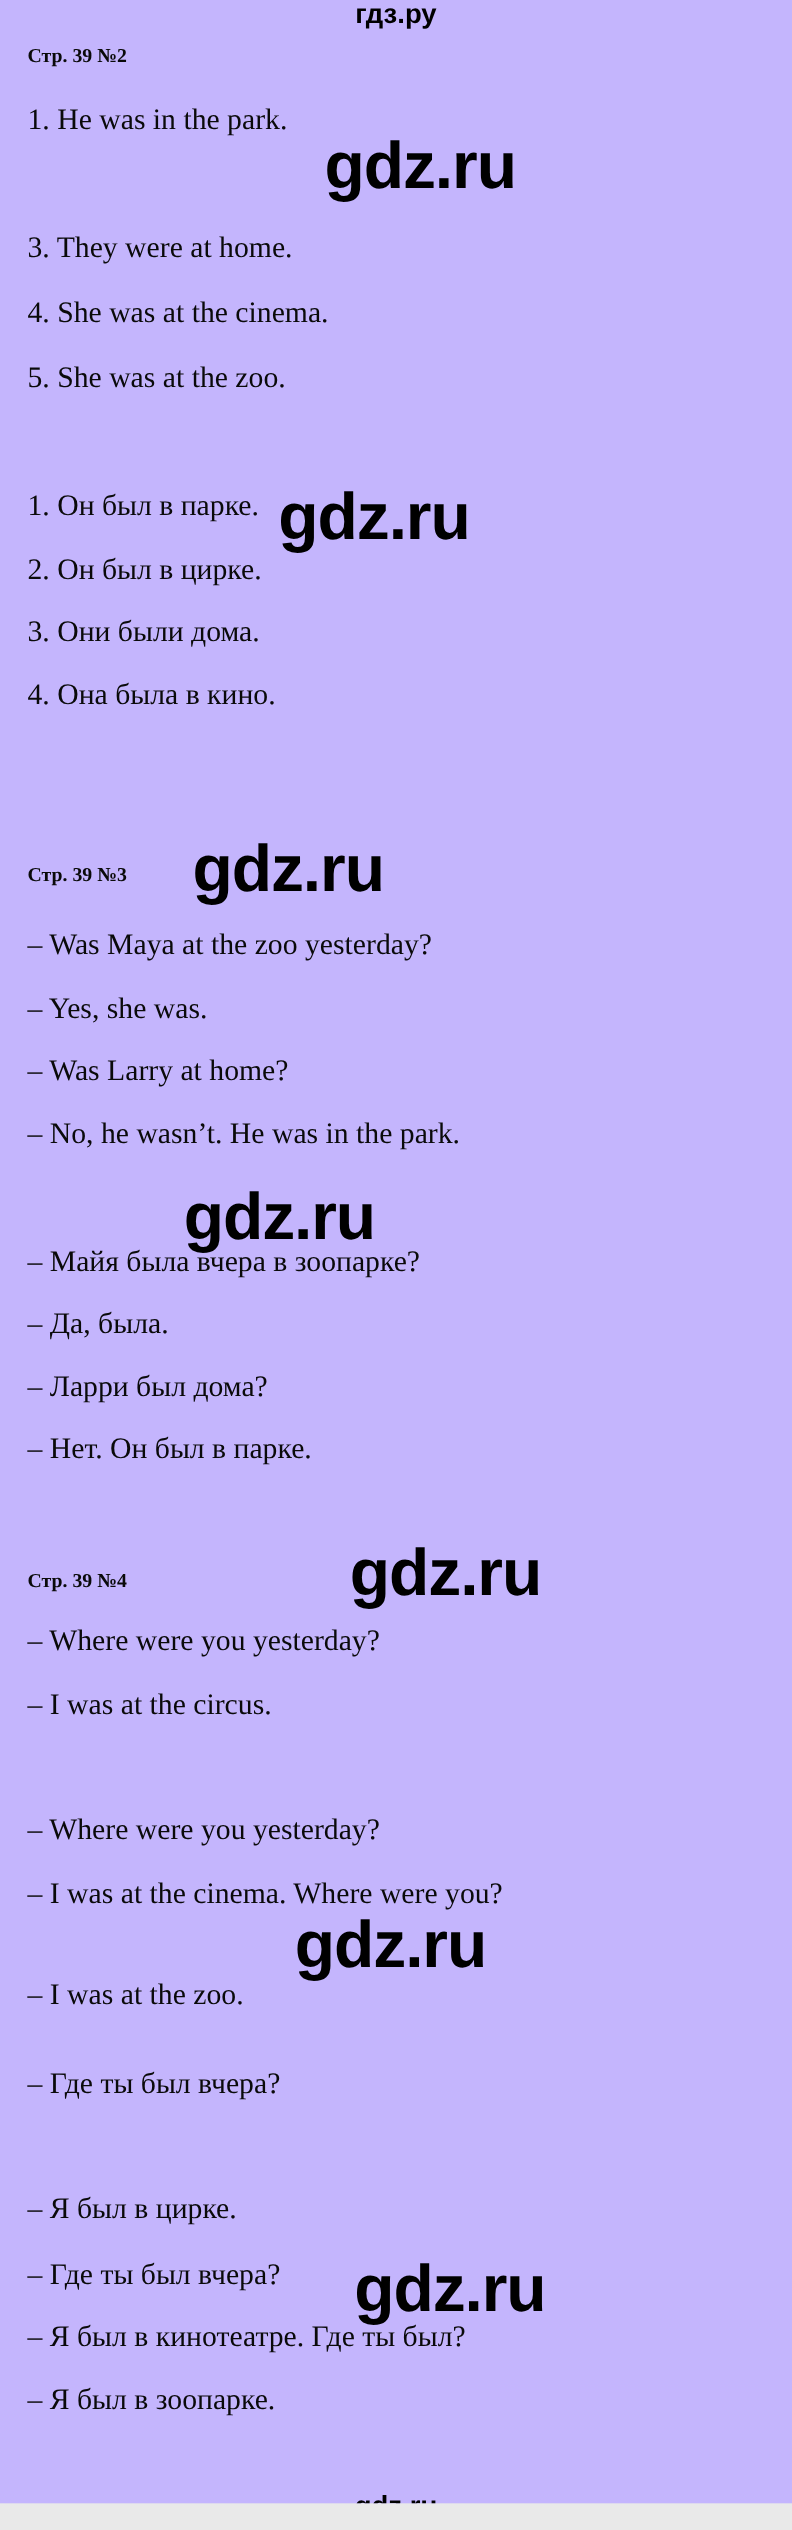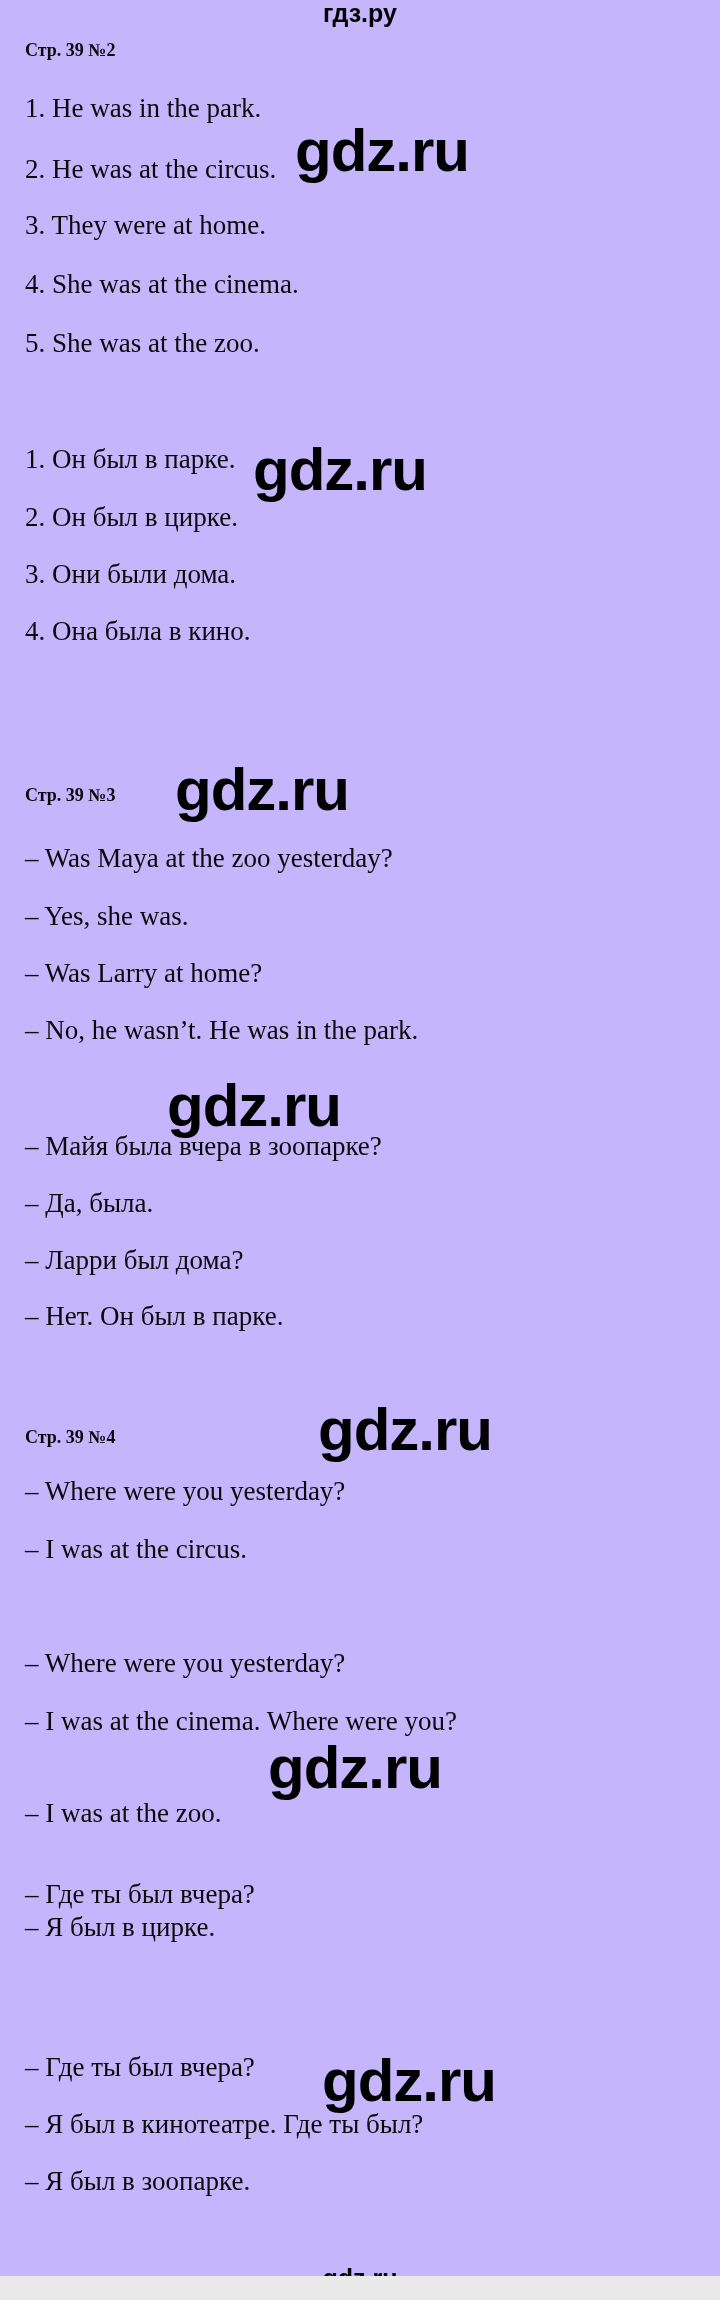--- a/index.html
+++ b/index.html
@@ -60,21 +60,20 @@
 </head>
 <body>
 
 <div class="page">
 
   <div class="site-header">гдз.ру</div>
 
   <div class="heading" style="top:41px;">Стр. 39 №2</div>
 
   <div class="line" style="top:95px;">1. He was in the park.</div>
-  <div class="line" style="top:156px;">2. He was at the circus.</div>
   <div class="line" style="top:212px;font-family:Liberation Serif, serif;">3. They were at home.</div>
   <div class="line" style="top:271px;">4. She was at the cinema.</div>
   <div class="line" style="top:330px;">5. She was at the zoo.</div>
 
   <div class="line" style="top:446px;text-align:right;">1. Он был в парке.</div>
   <div class="line" style="top:504px;">2. Он был в цирке.</div>
   <div class="line" style="top:561px;">3. Они были дома.</div>
   <div class="line" style="top:618px;">4. Она была в кино.</div>
 
   <div class="heading" style="top:786px;">Стр. 39 №3</div>
@@ -92,21 +91,21 @@
   <div class="heading" style="top:1428px;">Стр. 39 №4</div>
 
   <div class="line" style="top:1478px;">– Where were you yesterday?</div>
   <div class="line" style="top:1536px;">– I was at the circus.</div>
 
   <div class="line" style="top:1650px;">– Where were you yesterday?</div>
   <div class="line" style="top:1708px;">– I was at the cinema. Where were you?</div>
   <div class="line" style="top:1766px;margin-top:34px;">– I was at the zoo.</div>
 
   <div class="line" style="top:1881px;">– Где ты был вчера?</div>
-  <div class="line" style="top:1914px;">– Я был в цирке.</div>
+  <div class="line" style="top:1994px;">– Я был в цирке.</div>
 
   <div class="line" style="top:2054px;">– Где ты был вчера?</div>
   <div class="line" style="top:2111px;">– Я был в кинотеатре. Где ты был?</div>
   <div class="line" style="top:2168px;">– Я был в зоопарке.</div>
 
   <div class="wm" style="left:295px;top:121px;">gdz.ru</div>
   <div class="wm" style="left:253px;top:440px;">gdz.ru</div>
   <div class="wm" style="left:175px;top:760px;">gdz.ru</div>
   <div class="wm" style="left:167px;top:1076px;">gdz.ru</div>
   <div class="wm" style="left:318px;top:1400px;">gdz.ru</div>

